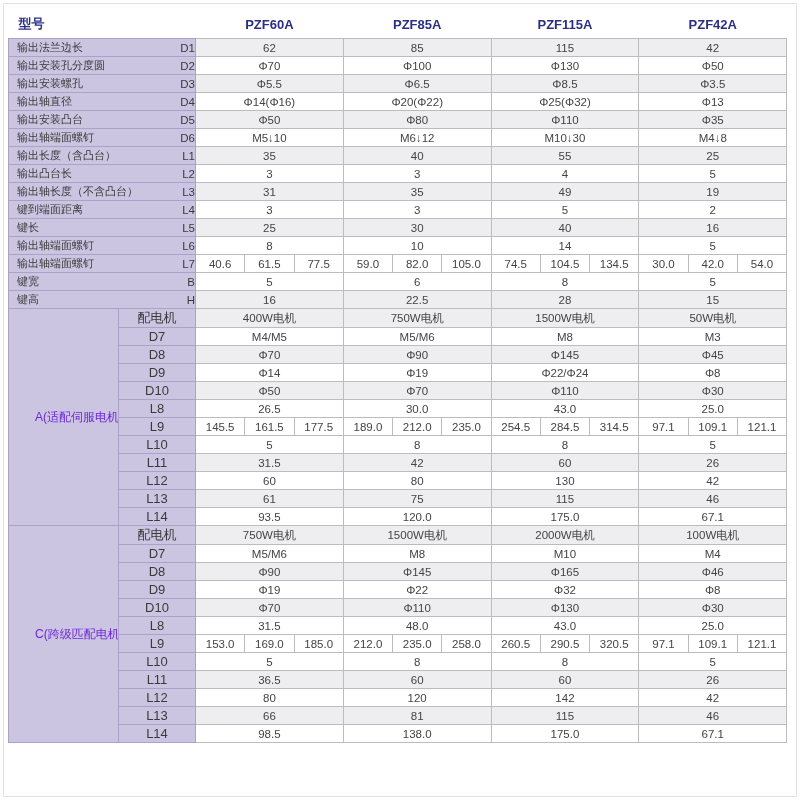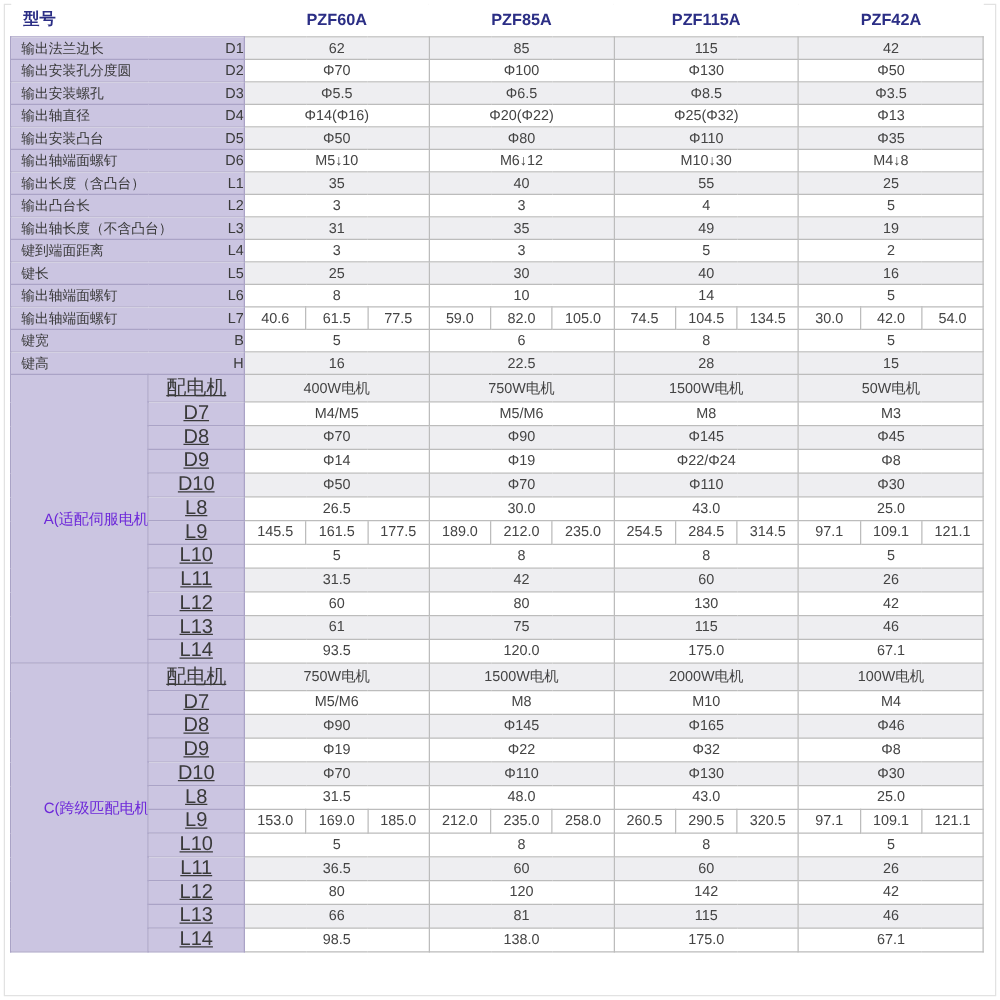--- a/index.html
+++ b/index.html
@@ -6,21 +6,21 @@
     --navy:#2b2e85; --lav:#cbc5e1; --alt:#eeeef1;
     --grid:#bcbcbc; --lavline:#aaa3c6; --txt:#3f3f3f;
   }
   html,body{margin:0;padding:0;}
   body{
     width:800px;height:800px;background:#ffffff;position:relative;
     font-family:"Liberation Sans","DejaVu Sans",sans-serif;color:var(--txt);
     overflow:hidden;
   }
   .frame{position:absolute;inset:3px;border:1px solid #e2e2e2;pointer-events:none;}
-  .wrap{position:absolute;left:8px;top:1px;}
+  .wrap{position:absolute;left:8px;top:10px;}
   table{border-collapse:collapse;table-layout:fixed;width:778px;}
   col.c-section{width:110px;} col.c-code{width:77px;} col.c-v{width:49.25px;}
   thead th{
     height:28px;background:#ffffff;color:var(--navy);font-size:13px;
     font-weight:bold;text-align:center;vertical-align:middle;border:none;padding:0;
   }
   thead th.corner{text-align:left;padding-left:10px;}
   tbody td{
     height:17px;padding:0 2px;font-size:11.5px;text-align:center;
     vertical-align:middle;border:1px solid var(--grid);background:#ffffff;
@@ -32,21 +32,21 @@
     padding:0;
   }
   td.lab .labwrap{display:flex;align-items:center;width:100%;}
   td.lab .rname{
     flex:1;text-align:left;padding-left:8px;font-size:11px;color:#3a3a3a;
     white-space:nowrap;overflow:hidden;
   }
   td.lab .rcode{width:62px;text-align:right;font-size:11.5px;color:#3a3a3a;}
   td.code{
     background:var(--lav);border:1px solid var(--lavline);
-    font-size:16px;color:#3a3a3a;text-align:center;text-decoration:underline;
+    font-size:13px;color:#3a3a3a;text-align:center;
   }
   td.section{
     background:var(--lav);border:1px solid var(--lavline);
     text-align:left;padding-left:26px;font-size:12px;color:#6d28d9;
     vertical-align:middle;white-space:nowrap;
   }
   td.v{color:#444;}
 </style>
 </head>
 <body>

